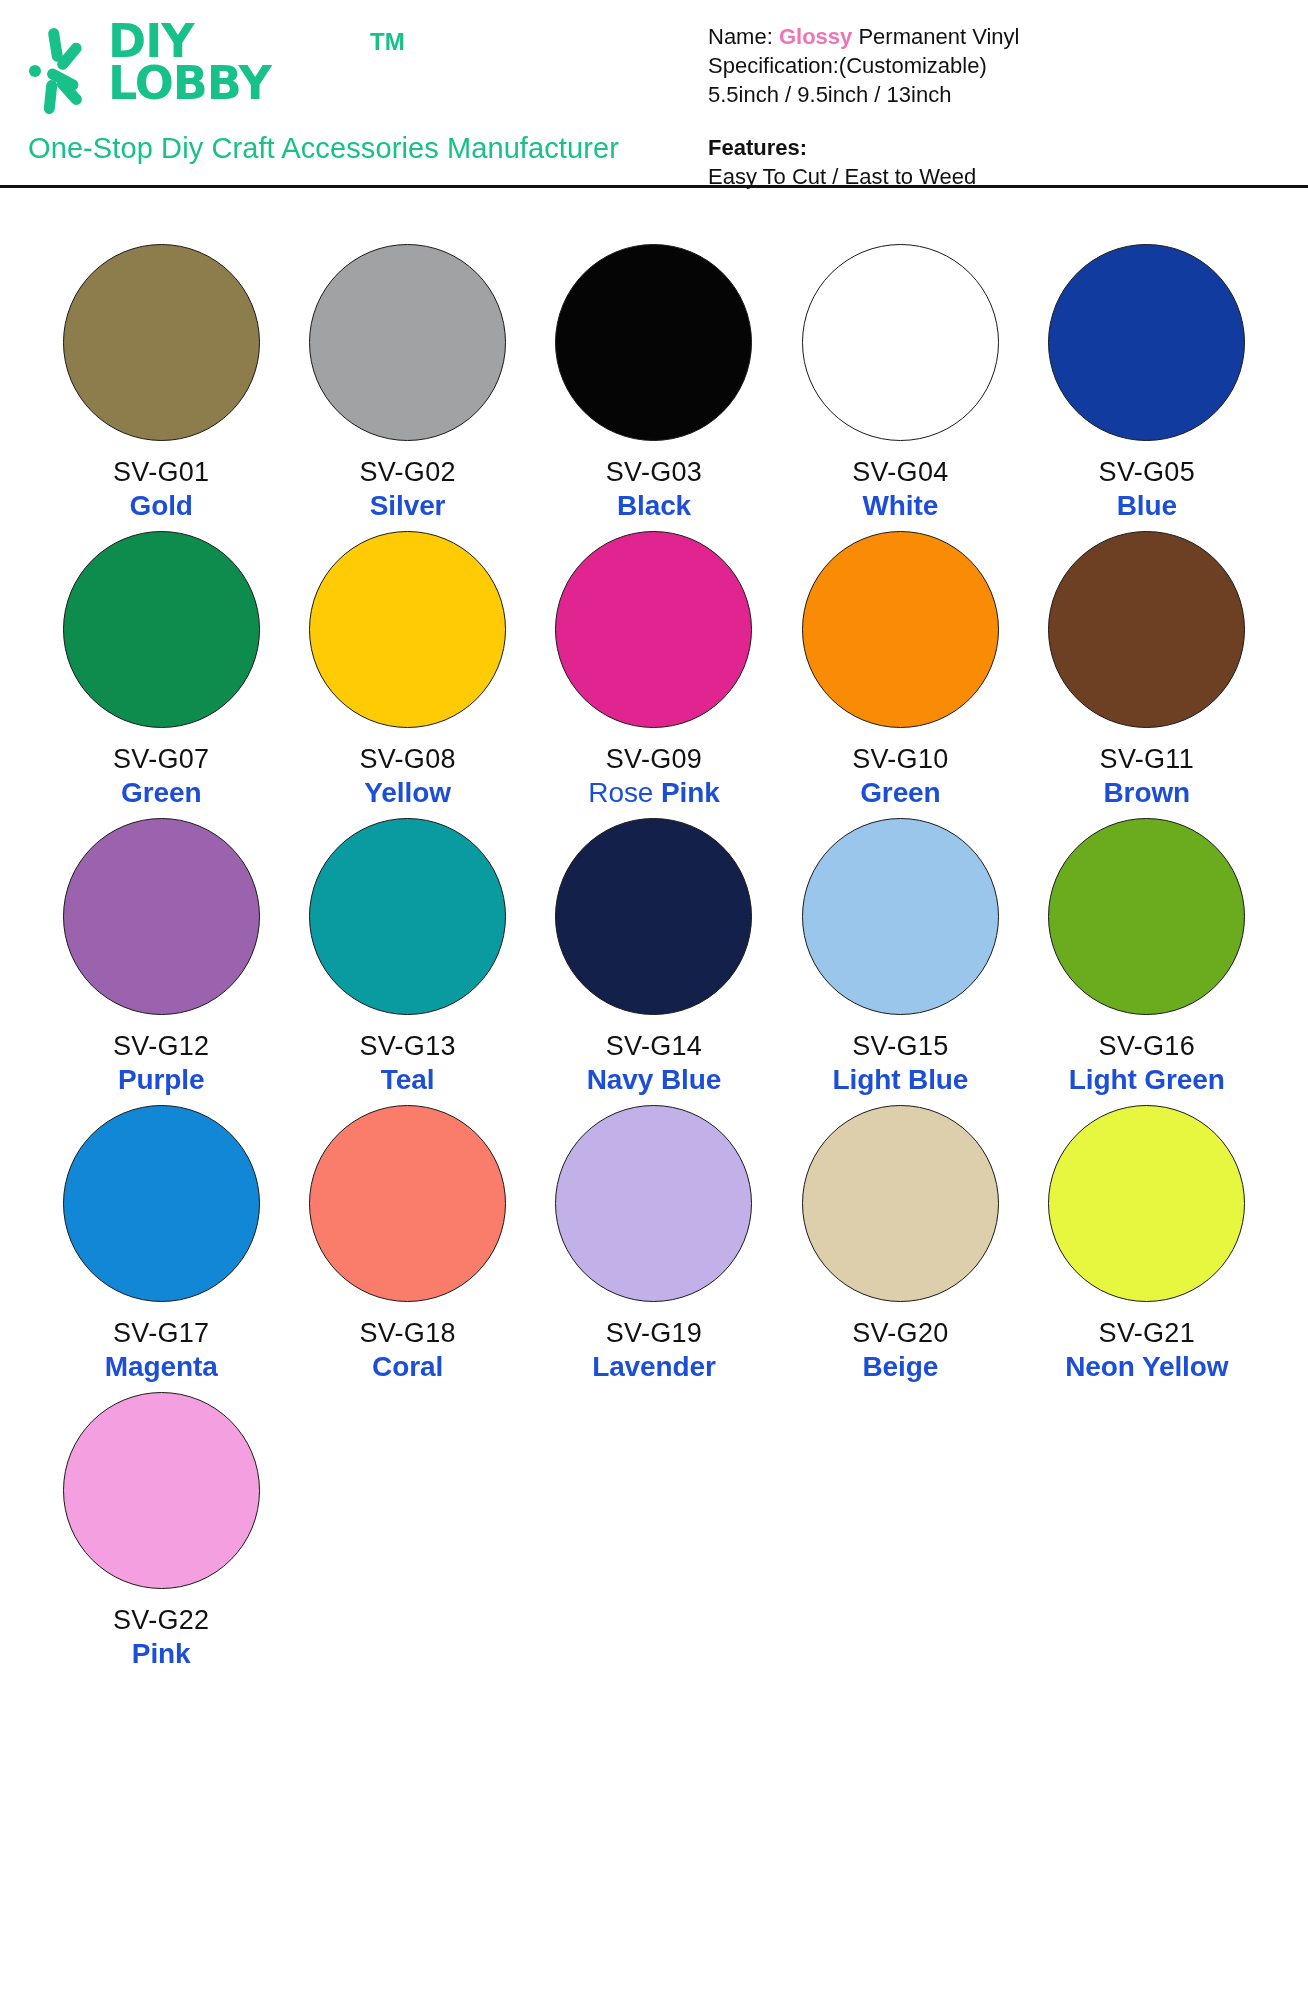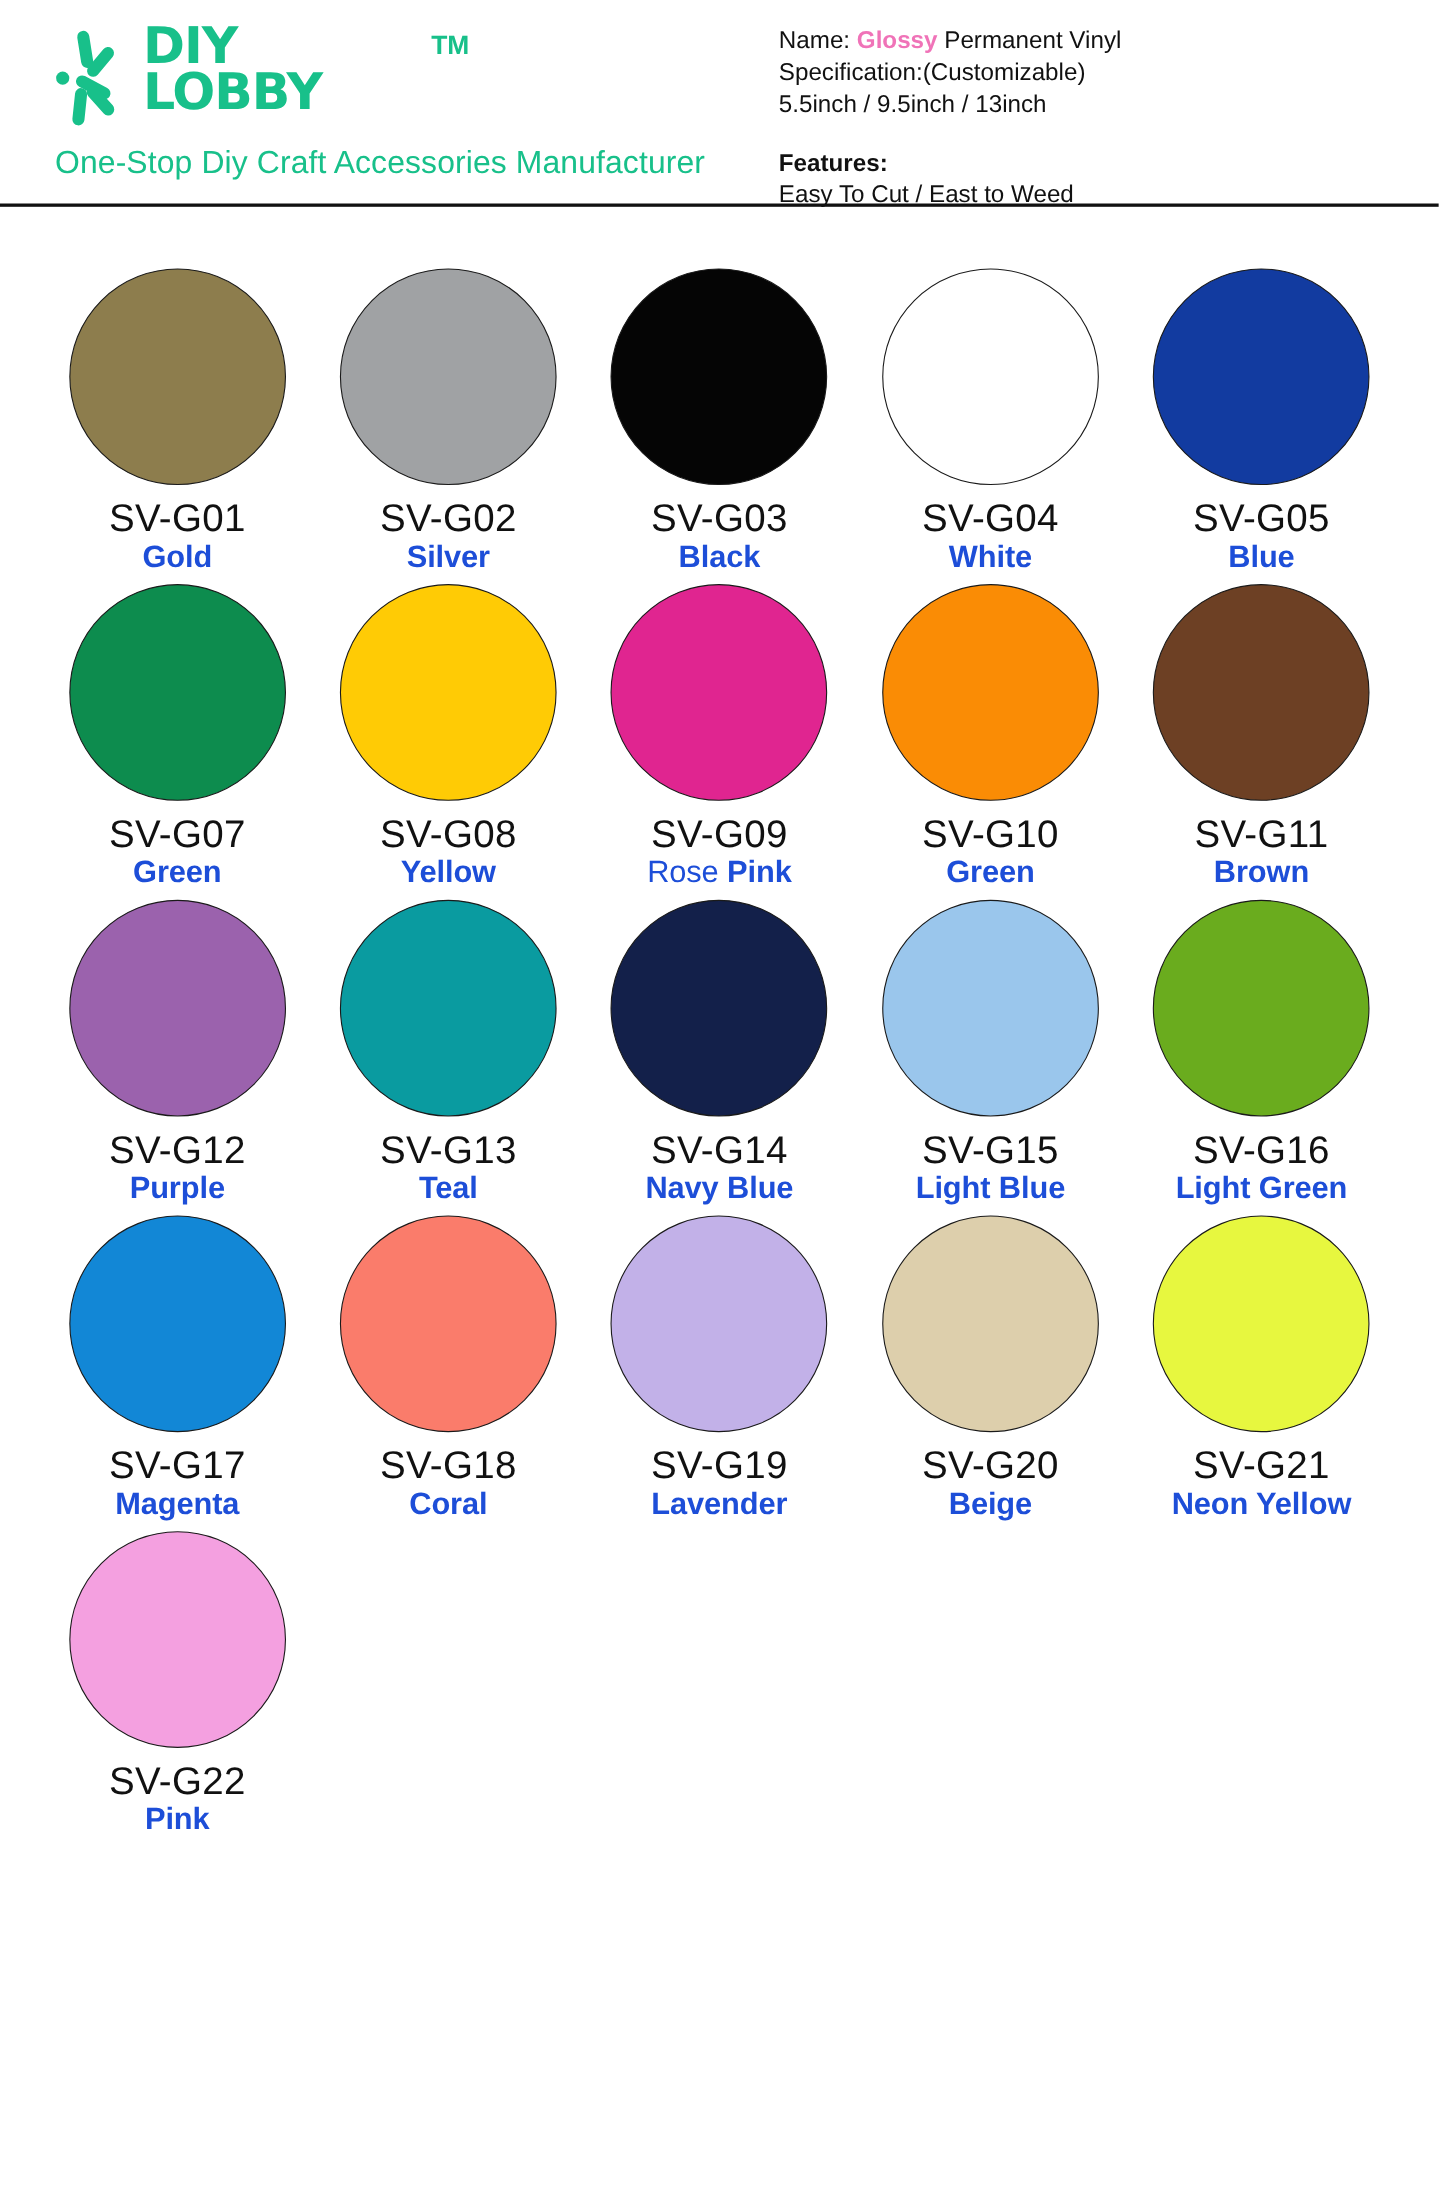--- a/index.html
+++ b/index.html
@@ -19,21 +19,21 @@
     position: relative;
     height: 186px;
     padding: 8px 0 0 0;
     display: flex;
     align-items: flex-start;
   }
 
   .brand {
     position: relative;
     width: 700px;
-    padding-left: 50px;
+    padding-left: 28px;
     padding-top: 12px;
   }
 
   .brand-lockup {
     display: flex;
     align-items: flex-start;
     position: relative;
   }
 
   .brand-mark {
@@ -124,21 +124,21 @@
   }
 
   .cap {
     margin-top: 14px;
     text-align: center;
     line-height: 34px;
   }
 
   .code {
     display: block;
-    font-size: 35px;
+    font-size: 27px;
     font-weight: normal;
     letter-spacing: 0.3px;
     color: #111111;
   }
 
   .name {
     display: block;
     font-size: 28px;
     font-weight: bold;
     letter-spacing: -0.1px;

